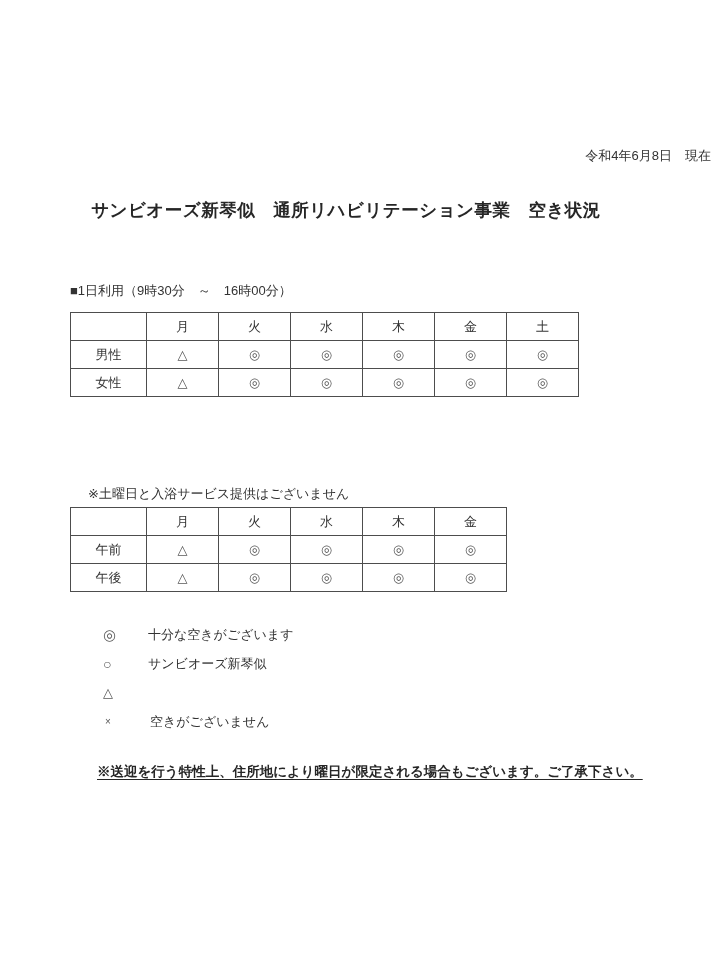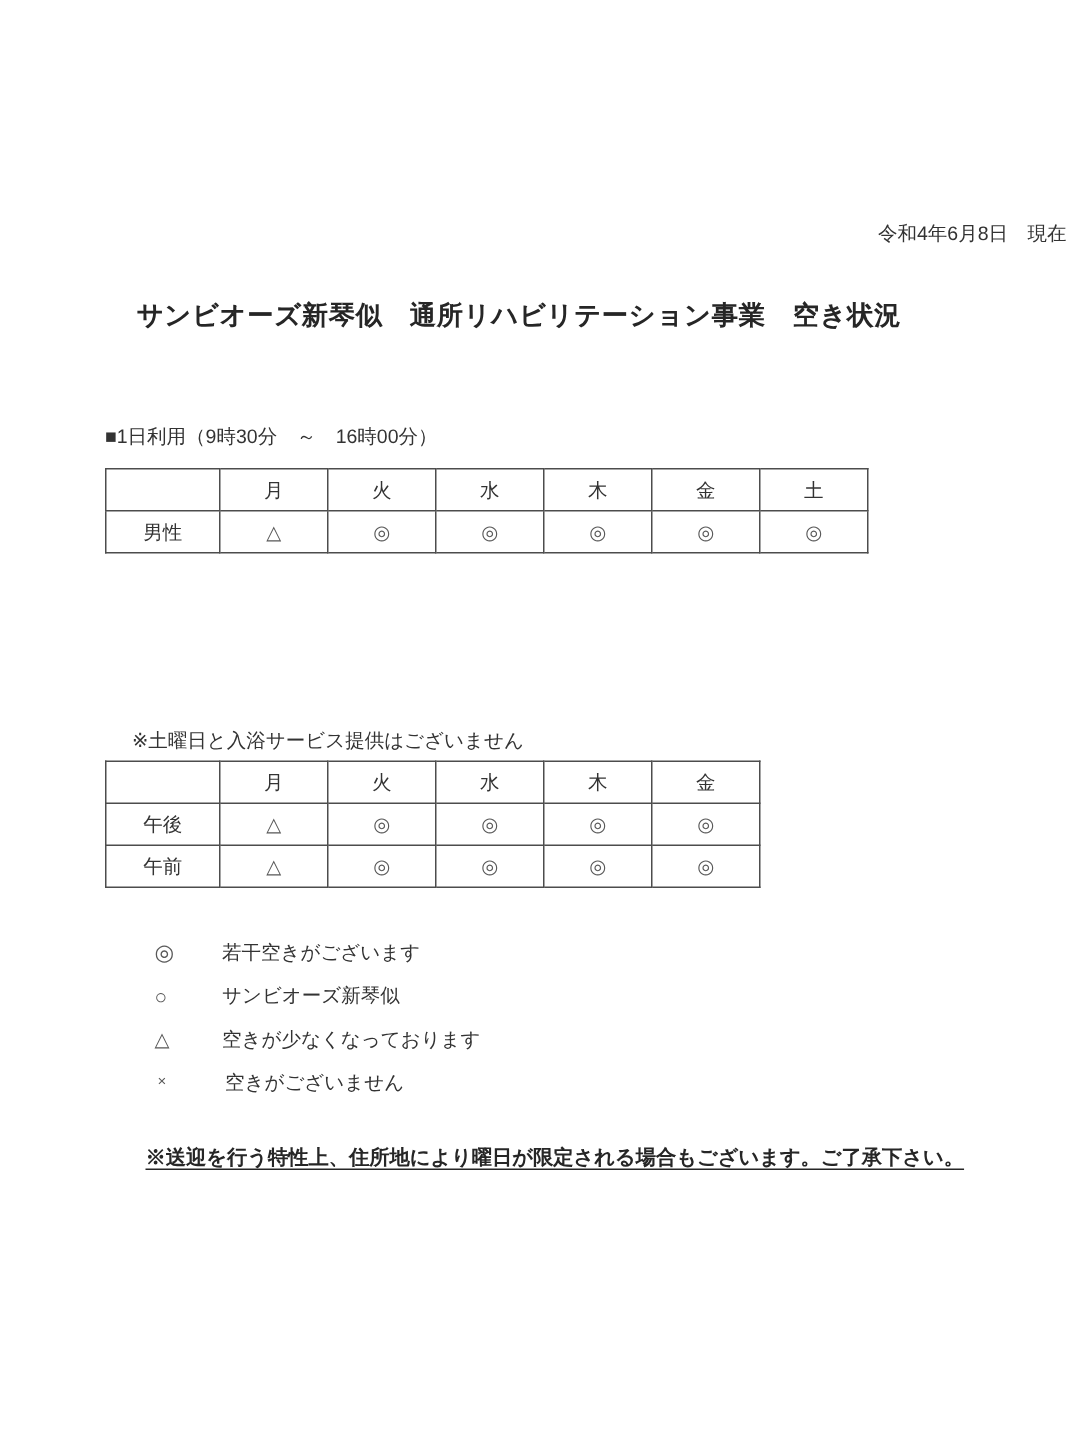--- a/index.html
+++ b/index.html
@@ -147,20 +147,29 @@
     </tr>
     <tr>
       <td>男性</td>
       <td class="sym-cell">△</td>
       <td class="sym-cell">◎</td>
       <td class="sym-cell">◎</td>
       <td class="sym-cell">◎</td>
       <td class="sym-cell">◎</td>
       <td class="sym-cell">◎</td>
     </tr>
+    <tr>
+      <td>女性</td>
+      <td class="sym-cell">△</td>
+      <td class="sym-cell">◎</td>
+      <td class="sym-cell">◎</td>
+      <td class="sym-cell">◎</td>
+      <td class="sym-cell">◎</td>
+      <td class="sym-cell">◎</td>
+    </tr>
   </tbody>
     </table>
 
 
   <div class="sec2-note">※土曜日と入浴サービス提供はございません</div>
 
   <table class="avail t2">
     <colgroup>
       <col class="c-label">
         <col class="c-day">
@@ -172,50 +181,49 @@
     <tbody>
         <tr>
       <td></td>
       <td>月</td>
       <td>火</td>
       <td>水</td>
       <td>木</td>
       <td>金</td>
     </tr>
     <tr>
+      <td>午前</td>
+      <td class="sym-cell">△</td>
+      <td class="sym-cell">◎</td>
+      <td class="sym-cell">◎</td>
+      <td class="sym-cell">◎</td>
+      <td class="sym-cell">◎</td>
+    </tr>
+    <tr>
       <td>午後</td>
-      <td class="sym-cell">△</td>
-      <td class="sym-cell">◎</td>
-      <td class="sym-cell">◎</td>
-      <td class="sym-cell">◎</td>
-      <td class="sym-cell">◎</td>
-    </tr>
-    <tr>
-      <td>午前</td>
       <td class="sym-cell">△</td>
       <td class="sym-cell">◎</td>
       <td class="sym-cell">◎</td>
       <td class="sym-cell">◎</td>
       <td class="sym-cell">◎</td>
     </tr>
   </tbody>
     </table>
 
   <div class="legend">
     <div class="legend-row">
       <span class="sym">◎</span>
-      <span class="lbl">若干空きがございます</span>
+      <span class="lbl">十分な空きがございます</span>
     </div>
     <div class="legend-row">
       <span class="sym">○</span>
       <span class="lbl">サンビオーズ新琴似</span>
     </div>
     <div class="legend-row">
       <span class="sym">△</span>
-      <span class="lbl">空きが少なくなっております</span>
     </div>
     <div class="legend-row">
       <span class="sym">×</span>
       <span class="lbl">空きがございません</span>
     </div>
   </div>
 
   <div class="footer-note">※送迎を行う特性上、住所地により曜日が限定される場合もございます。ご了承下さい。</div>
 
 </div>

